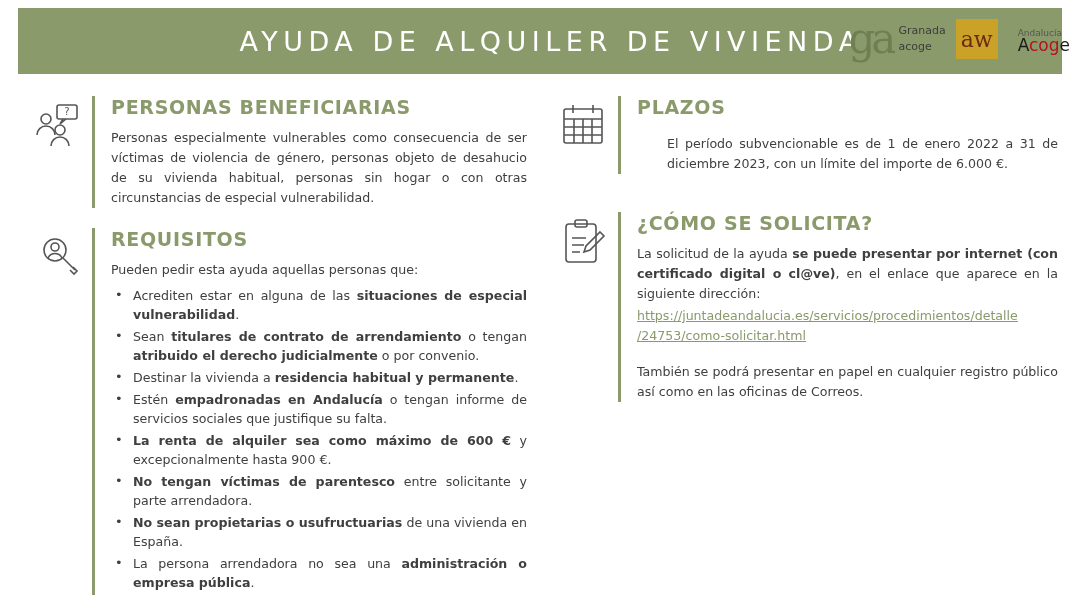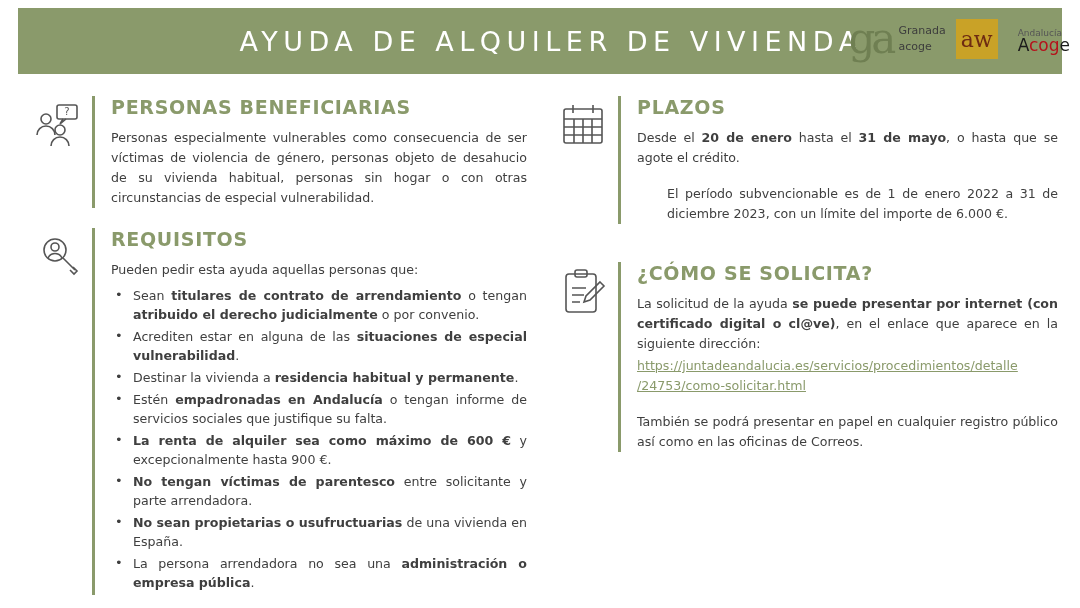--- a/index.html
+++ b/index.html
@@ -241,22 +241,22 @@
             <circle cx="22" cy="13" r="4"></circle>
             <path d="M15 24c1.5-3 4-4.5 7-4.5s5.5 1.5 7 4.5"></path>
             <path d="M30 24 l12 12"></path>
             <path d="M40 33 l4 4 -3 3 -4-4"></path>
           </svg>
         </div>
         <div class="body-cell">
           <div class="sec-title">REQUISITOS</div>
           <p class="ptext" style="margin-bottom:6px;">Pueden pedir esta ayuda aquellas personas que:</p>
           <ul class="reqs">
+            <li><span>Acrediten estar en alguna de las </span><b>situaciones de especial vulnerabilidad</b><span>.</span></li>
             <li><span>Sean </span><b>titulares de contrato de arrendamiento</b><span> o tengan </span><b>atribuido el derecho judicialmente</b><span> o por convenio.</span></li>
-            <li><span>Acrediten estar en alguna de las </span><b>situaciones de especial vulnerabilidad</b><span>.</span></li>
             <li><span>Destinar la vivienda a </span><b>residencia habitual y permanente</b><span>.</span></li>
             <li><span>Estén </span><b>empadronadas en Andalucía</b><span> o tengan informe de servicios sociales que justifique su falta.</span></li>
             <li><span></span><b>La renta de alquiler sea como máximo de 600 €</b><span> y excepcionalmente hasta 900 €.</span></li>
             <li><span></span><b>No tengan víctimas de parentesco</b><span> entre solicitante y parte arrendadora.</span></li>
             <li><span></span><b>No sean propietarias o usufructuarias</b><span> de una vivienda en España.</span></li>
             <li><span>La persona arrendadora no sea una </span><b>administración o empresa pública</b><span>.</span></li>
           </ul>
         </div>
       </div>
     </div>
@@ -271,21 +271,20 @@
           <svg width="46" height="46" viewBox="0 0 46 46" fill="none" stroke="#555" stroke-width="1.6">
             <rect x="4" y="7" width="38" height="34" rx="2"></rect>
             <path d="M4 17 H42"></path>
             <path d="M13 3 V11 M33 3 V11"></path>
             <path d="M14 17 V41 M23 17 V41 M32 17 V41"></path>
             <path d="M4 25 H42 M4 33 H42"></path>
           </svg>
         </div>
         <div class="body-cell">
           <div class="sec-title">PLAZOS</div>
-          <p class="ptext"><span>Desde el </span><b>20 de enero</b><span> hasta el </span><b>31 de mayo</b><span>, o hasta que se agote el crédito.</span></p>
           <p class="ptext" style="margin-top:16px;margin-left:30px;">El período subvencionable es de 1 de enero 2022 a 31 de diciembre 2023, con un límite del importe de 6.000 €.</p>
         </div>
       </div>
     </div>
 
     <div class="block" style="margin-top:38px;">
       <div class="block-inner">
         <div class="icon-cell">
           <svg width="46" height="48" viewBox="0 0 46 48" fill="none" stroke="#555" stroke-width="1.6">
             <rect x="6" y="6" width="30" height="38" rx="3"></rect>

